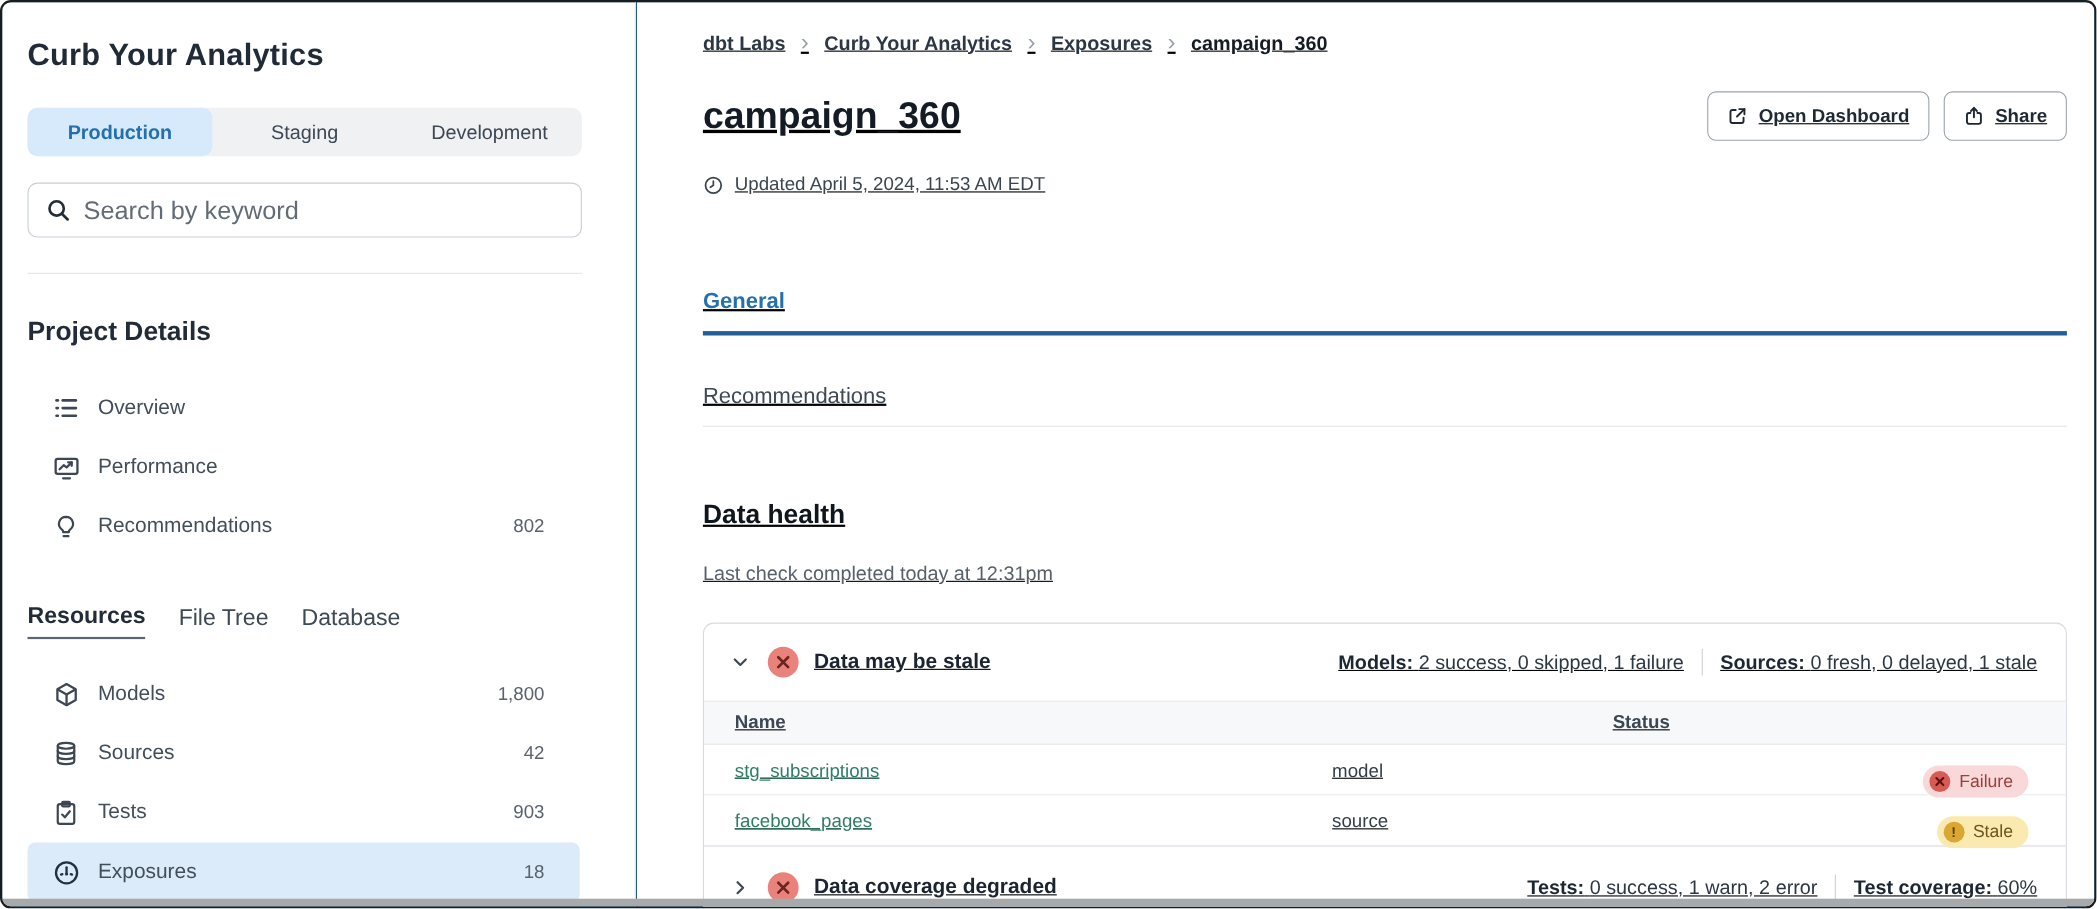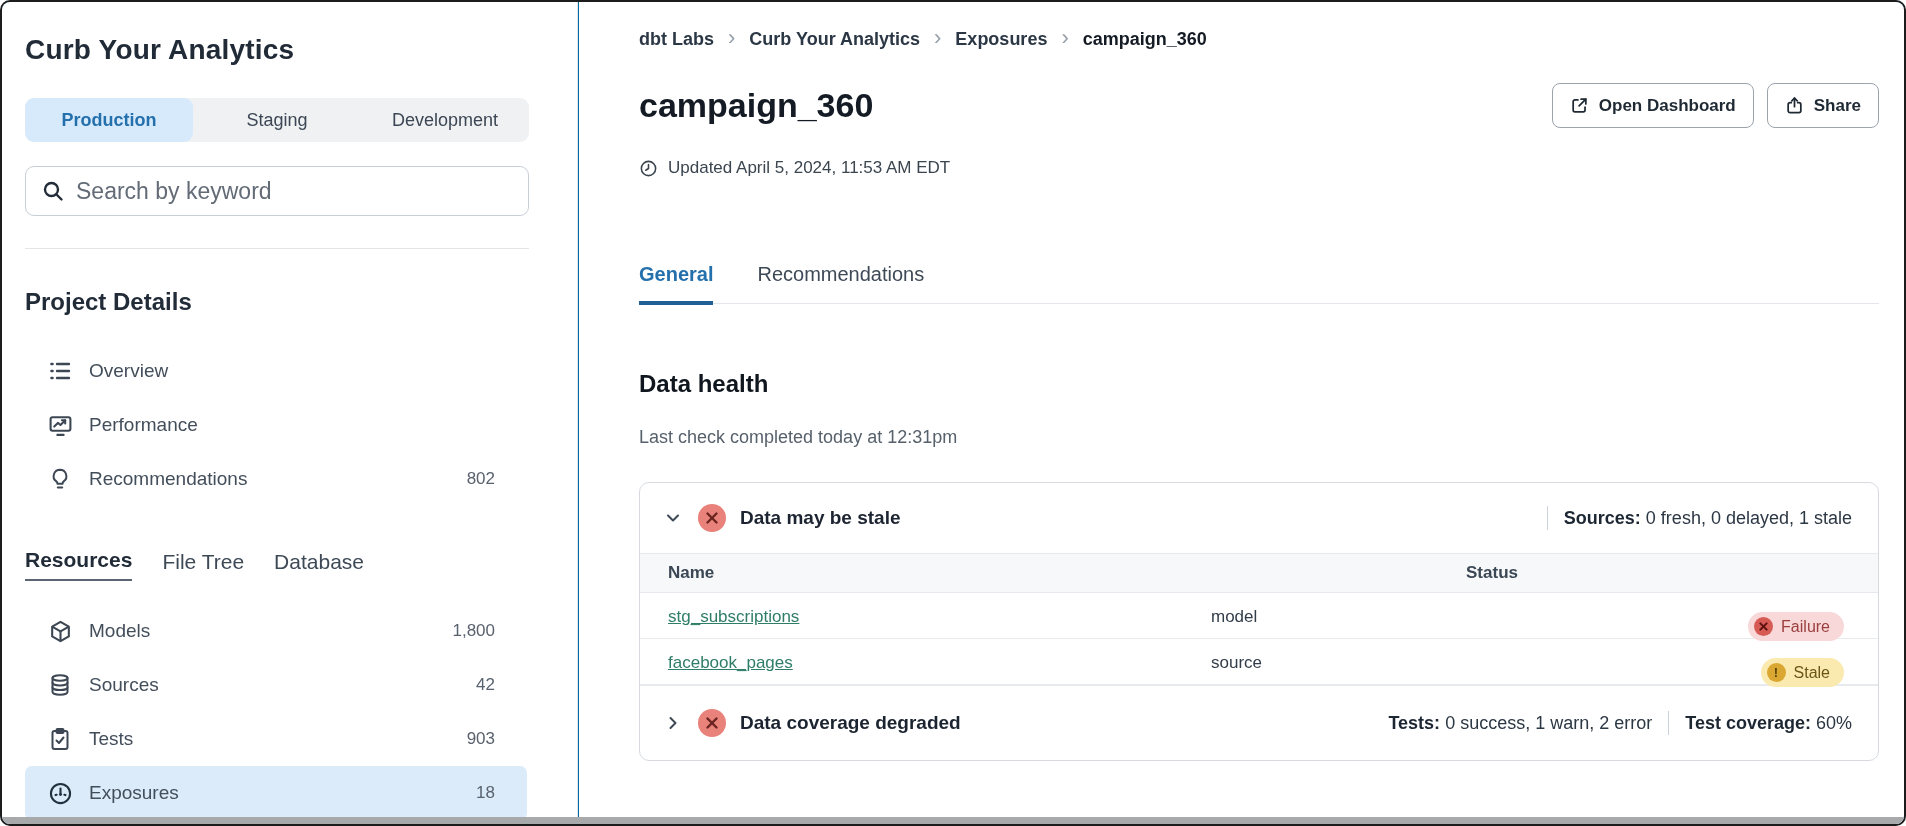--- a/index.html
+++ b/index.html
@@ -1,17 +1,17 @@
 <!DOCTYPE html>
 <html><head>
 <meta charset="utf-8">
 <style>
   * { margin:0; padding:0; box-sizing:border-box; }
   body { background:#fff; font-family:"Liberation Sans", sans-serif; }
-  .frame { position:relative; width:1906px; height:826px; border:2px solid #1c1c1c; border-radius:10px; overflow:hidden; background:#0369a1; }
+  .frame { position:relative; width:1906px; height:826px; border:2px solid #1c1c1c; border-radius:10px; overflow:hidden; background:#0c4a6e; }
 
   
   .sidebar { position:absolute; left:0; top:0; bottom:0; width:576px; background:#fff; border-right:1px solid #e3e6ea; padding-left:23px; }
   .sb-title { margin-top:30px; font-size:28px; font-weight:600; color:#212b37; line-height:36px; letter-spacing:.2px; }
   .env-switch { margin-top:30px; width:504px; height:44px; background:#eff1f3; border-radius:9px; display:flex; }
   .env-tab { flex:1; display:flex; align-items:center; justify-content:center; font-size:18px; color:#3d4754; border-radius:9px; cursor:pointer;text-align:right; }
   .env-tab.active { background:#d7eafb; color:#2470ad; font-weight:600; }
   .search-box { margin-top:24px; width:504px; height:50px; border:1px solid #c7ced5; border-radius:9px; display:flex; align-items:center; padding:0 16px; gap:12px; background:#fff; }
   .search-box svg { flex:0 0 auto; }
   .search-box input { border:none; outline:none; font-size:23px; color:#333c47; width:100%; font-family:"Liberation Sans", sans-serif; background:transparent; }
@@ -23,31 +23,31 @@
   .nav-item { height:54px; display:flex; align-items:center; gap:16px; padding:0 32px 0 22px; border-radius:7px; cursor:pointer; }
   .nav-item.active { background:#dcebf9; }
   .nav-item .nav-ic { width:26px; height:26px; flex:0 0 auto; display:flex; align-items:center; justify-content:center; }
   .nav-label { font-size:19px; color:#434e5b; }
   .nav-count { margin-left:auto; font-size:17px; color:#59626e; }
   .res-tabs { margin-top:41px; display:flex; gap:30px; align-items:flex-end; }
   .res-tab { font-size:21px; color:#3e4956; line-height:26px; padding-bottom:6px; cursor:pointer; }
   .res-tab.active { color:#222c38; font-weight:600; border-bottom:2px solid #5c6572; }
 
   
-  .main { position:absolute; left:577px; top:0; right:0; bottom:0; padding:0 25px 0 60px; background:#fff; }
+  .main { position:absolute; left:577px; top:0; right:0; bottom:0; padding:0 25px 0 60px; background:#fff;text-decoration:underline; }
   .breadcrumb { margin-top:24px; display:flex; align-items:center; gap:14px; height:26px; }
   .crumb { font-size:18px; font-weight:600; color:#2b3745; cursor:pointer; }
   .crumb.current { font-weight:700; color:#141b24; cursor:default; }
   .crumb-sep { color:#97a0aa; font-size:22px; line-height:18px; font-weight:400; transform:translateY(-1px); }
   .header-row { margin-top:31px; display:flex; align-items:center; }
   .page-title { font-size:34px; font-weight:600; color:#141b24; line-height:45px; }
   .actions { margin-left:auto; display:flex; gap:13px; }
   .btn { height:45px; display:inline-flex; align-items:center; gap:10px; padding:0 17px; background:#fff; border:1px solid #9ba3ad; border-radius:8px; font-size:17px; font-weight:700; color:#1f2933; cursor:pointer; }
   .updated-row { margin-top:29px; height:22px; display:flex; align-items:center; gap:10px; font-size:17px; color:#3b454f; }
-  .tabs { margin-top:82px; display:flex; gap:44px; border-bottom:1px solid #e3e6ea; }
+  .tabs { margin-top:82px; display:flex; gap:44px; border-bottom:1px solid #e3e6ea;flex-direction:column; }
   .tab { font-size:20px; line-height:26px; color:#3e4956; padding-bottom:14px; cursor:pointer; }
   .tab.active { color:#2470ad; font-weight:600; border-bottom:4px solid #215f97; margin-bottom:-2px; }
   .section-head { margin-top:65px; display:flex; align-items:baseline; gap:28px;flex-direction:column; }
   .section-title { font-size:24px; font-weight:600; color:#10161e; line-height:30px; }
   .section-sub { font-size:18px; color:#57616c; }
 
   
   .card { margin-top:34px; border:1px solid #d7dbe0; border-radius:10px; background:#fff; }
   .panel-row { height:70px; display:flex; align-items:center; padding:0 26px 0 18px; cursor:pointer; }
   .panel-row.second { height:75px; border-top:1px solid #e6e9ed; }
@@ -269,20 +269,21 @@
             </svg>
         </span>
         <span class="err-circle">
           <svg width="14" height="14" viewBox="0 0 14 14" stroke="#6c2420" stroke-width="2.4" stroke-linecap="round">
               <line x1="2.5" y1="2.5" x2="11.5" y2="11.5"></line>
               <line x1="11.5" y1="2.5" x2="2.5" y2="11.5"></line>
             </svg>
         </span>
         <span class="panel-title">Data may be stale</span>
         <span class="panel-stats">
+          <span class="stat"><b>Models:</b> <span>2 success, 0 skipped, 1 failure</span></span>
           <span class="stat-sep"></span>
           <span class="stat"><b>Sources:</b> <span>0 fresh, 0 delayed, 1 stale</span></span>
         </span>
       </div>
 
       <div class="dh-grid dh-thead">
         <span class="c1">Name</span>
         <span class="c3">Status</span>
       </div>
 

